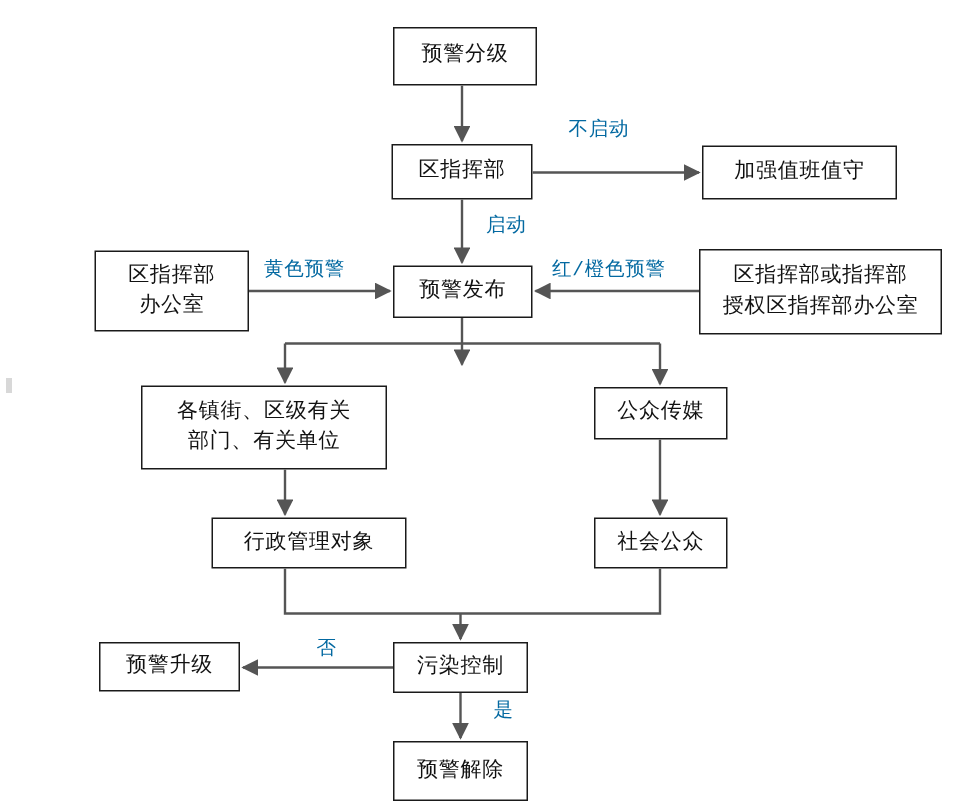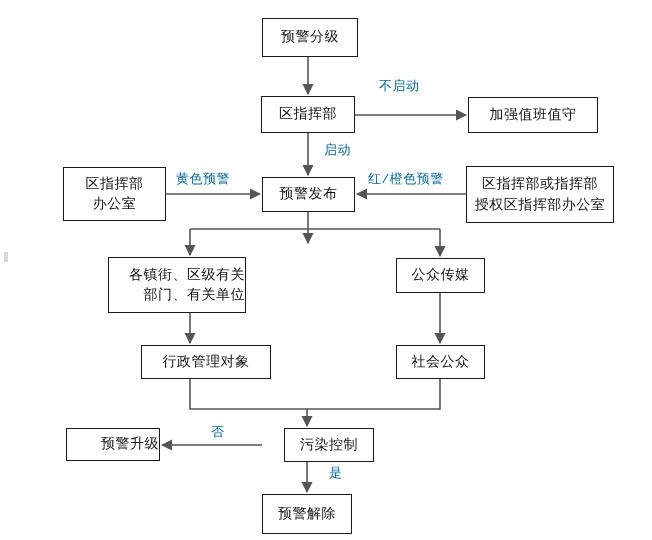--- a/index.html
+++ b/index.html
@@ -111,47 +111,47 @@
   </div>
 
   <div class="node" style="left:468px; top:97px; width:130px; height:36px;">
     <span>加强值班值守</span>
   </div>
 
   <div class="node" style="left:262px; top:177px; width:93px; height:35px;">
     <span>预警发布</span>
   </div>
 
-  <div class="node" style="left:466px; top:166px; width:148px; height:57px;">
+  <div class="node" style="left:466px; top:166px; width:162px; height:57px;">
     <span>区指挥部或指挥部</span>
     <span class="line2">授权区指挥部办公室</span>
   </div>
 
-  <div class="node" style="left:108px; top:257px; width:138px; height:56px;align-items:flex-end;">
+  <div class="node" style="left:94px; top:257px; width:164px; height:56px;">
     <span>各镇街、区级有关</span>
     <span class="line2">部门、有关单位</span>
   </div>
 
   <div class="node" style="left:396px; top:258px; width:89px; height:35px;">
     <span>公众传媒</span>
   </div>
 
   <div class="node" style="left:125px; top:345px; width:130px; height:34px;margin-left:16px;">
     <span>行政管理对象</span>
   </div>
 
   <div class="node" style="left:396px; top:345px; width:89px; height:34px;">
     <span>社会公众</span>
   </div>
 
-  <div class="node" style="left:66px; top:428px; width:94px; height:33px;align-items:flex-end;">
+  <div class="node" style="left:66px; top:428px; width:94px; height:33px;">
     <span>预警升级</span>
   </div>
 
-  <div class="node" style="left:262px; top:428px; width:90px; height:34px;margin-left:22px;">
+  <div class="node" style="left:262px; top:428px; width:90px; height:34px;">
     <span>污染控制</span>
   </div>
 
   <div class="node" style="left:262px; top:494px; width:90px; height:40px;">
     <span>预警解除</span>
   </div>
 
   <div class="edge-label" style="left:379px; top:77px;">不启动</div>
 
   <div class="edge-label" style="left:324px; top:141px;">启动</div>

